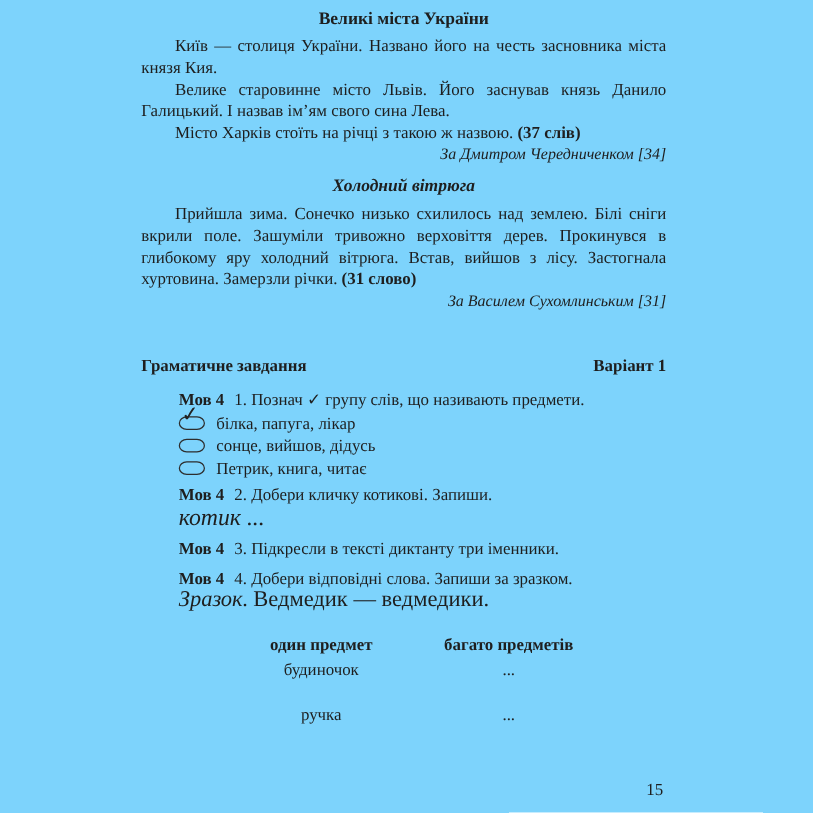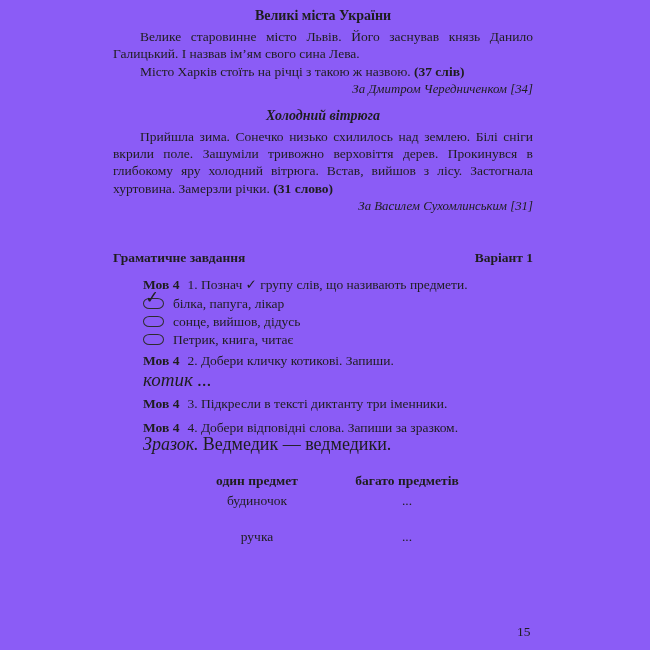--- a/index.html
+++ b/index.html
@@ -4,21 +4,21 @@
 <style>
   html, body {
     margin: 0;
     padding: 0;
     background: #ffffff;
   }
   #page {
     position: relative;
     width: 650px;
     height: 650px;
-    background: #8b5cf6;
+    background: #7dd3fc;
     font-family: "Liberation Serif", "DejaVu Serif", serif;
     color: #1e1e1e;
     overflow: hidden;
   }
   #content {
     position: absolute;
     left: 113px;
     top: 7px;
     width: 420px;
   }
@@ -122,20 +122,21 @@
   }
 </style>
 </head>
 <body>
 
 <div id="page">
   <div id="content">
 
     <section>
       <h2 class="doc-title">Великі міста України</h2>
+      <p class="para">Київ — столиця України. Названо його на честь засновника міста князя Кия.</p>
       <p class="para">Велике старовинне місто Львів. Його заснував князь Данило Галицький. І назвав ім’ям свого сина Лева.</p>
       <p class="para"><span>Місто Харків стоїть на річці з такою ж назвою. </span><span class="word-count">(37 слів)</span></p>
       <p class="attribution">За Дмитром Чередниченком [34]</p>
     </section>
 
     <section>
       <h2 class="doc-title section2-title">Холодний вітрюга</h2>
       <p class="para"><span>Прийшла зима. Сонечко низько схилилось над землею. Білі сніги вкрили поле. Зашуміли тривожно верховіття дерев. Прокинувся в глибокому яру холодний вітрюга. Встав, вийшов з лісу. Застогнала хуртовина. Замерзли річки. </span><span class="word-count">(31 слово)</span></p>
       <p class="attribution">За Василем Сухомлинським [31]</p>
     </section>

